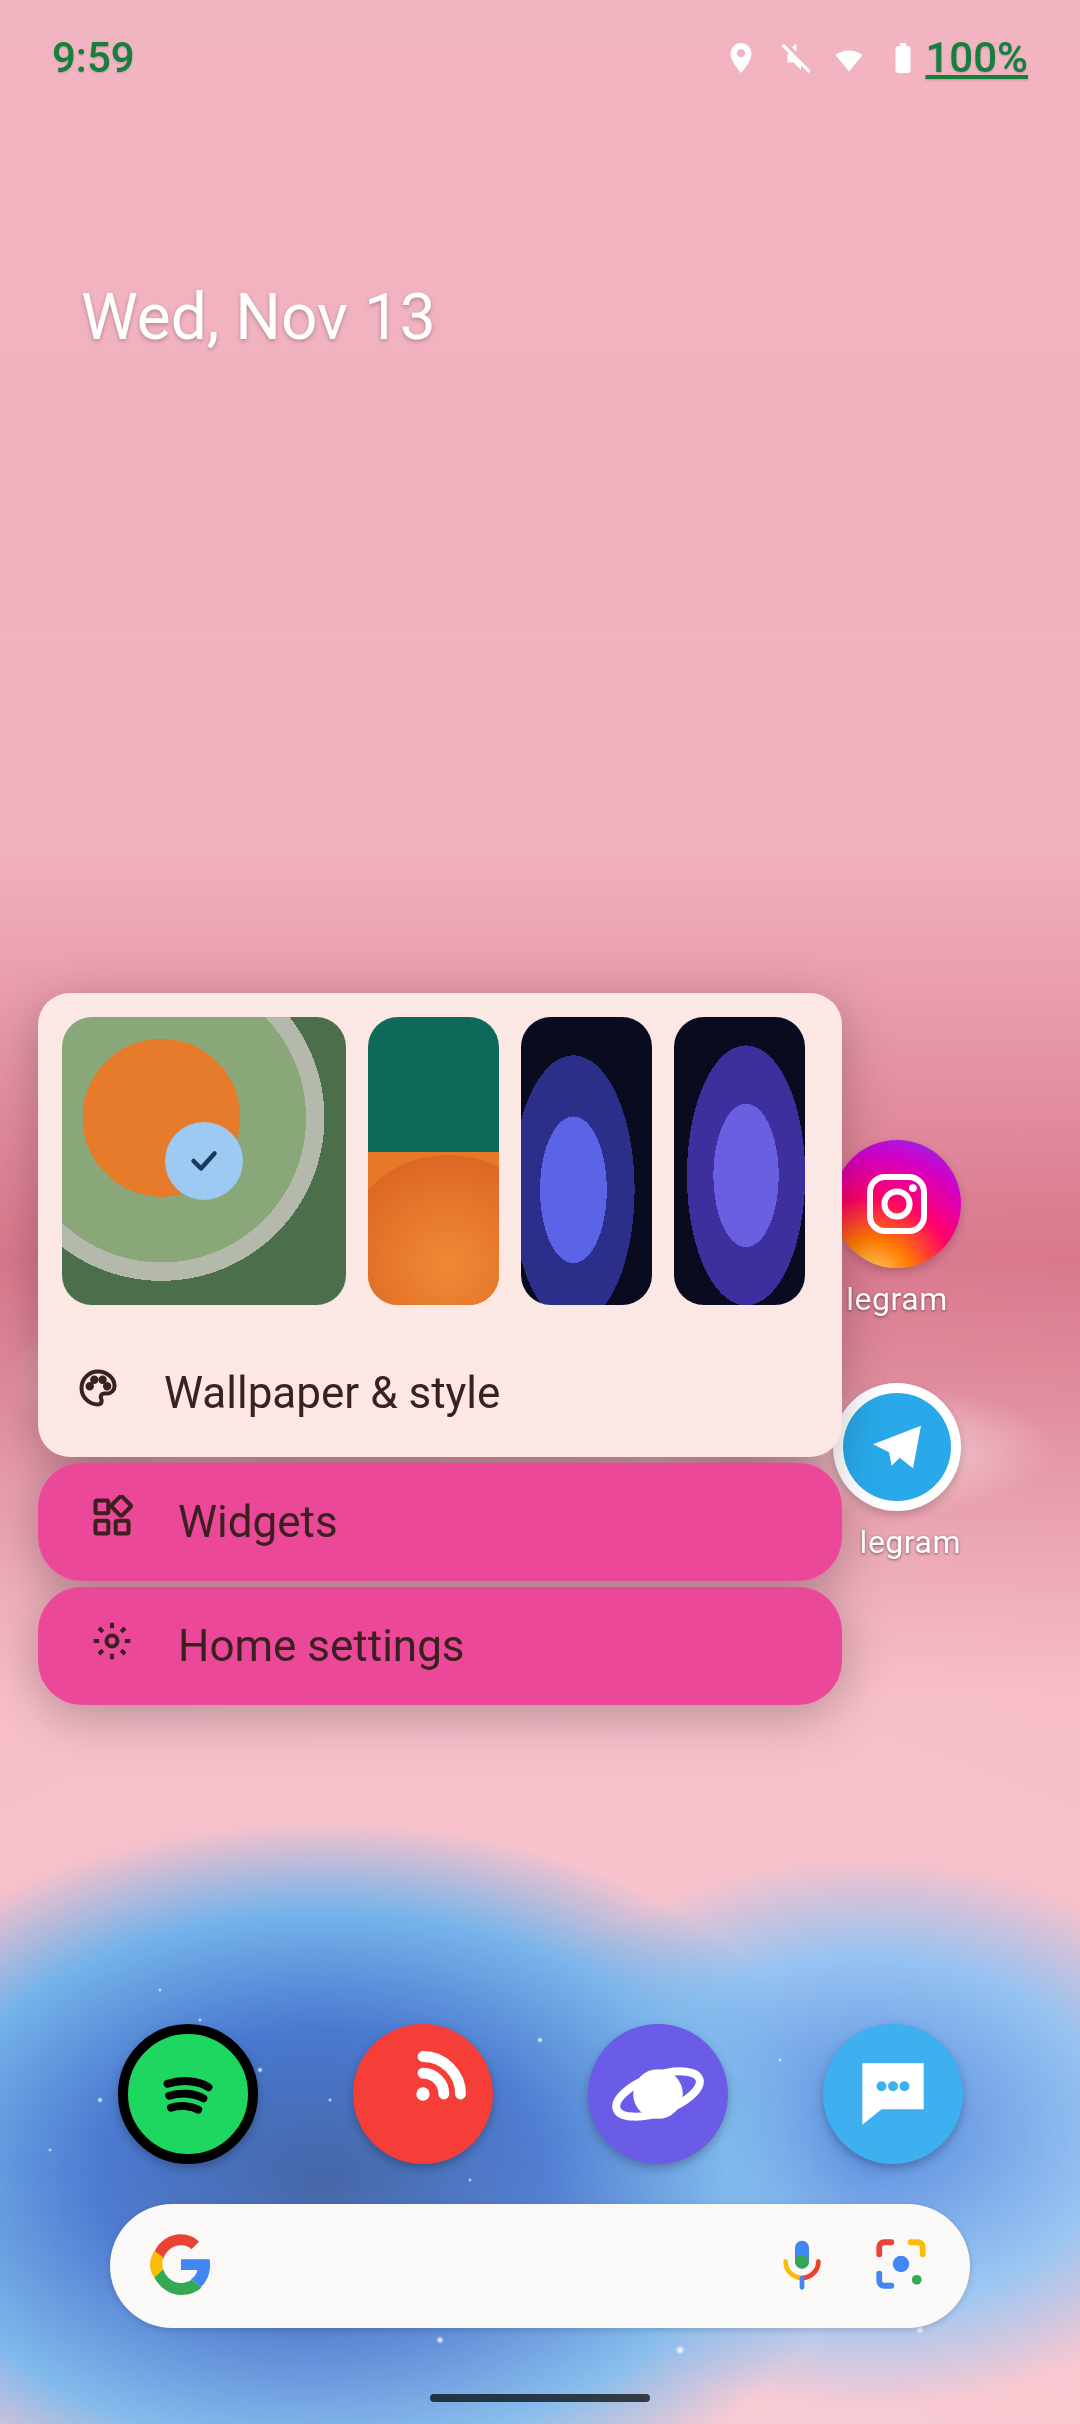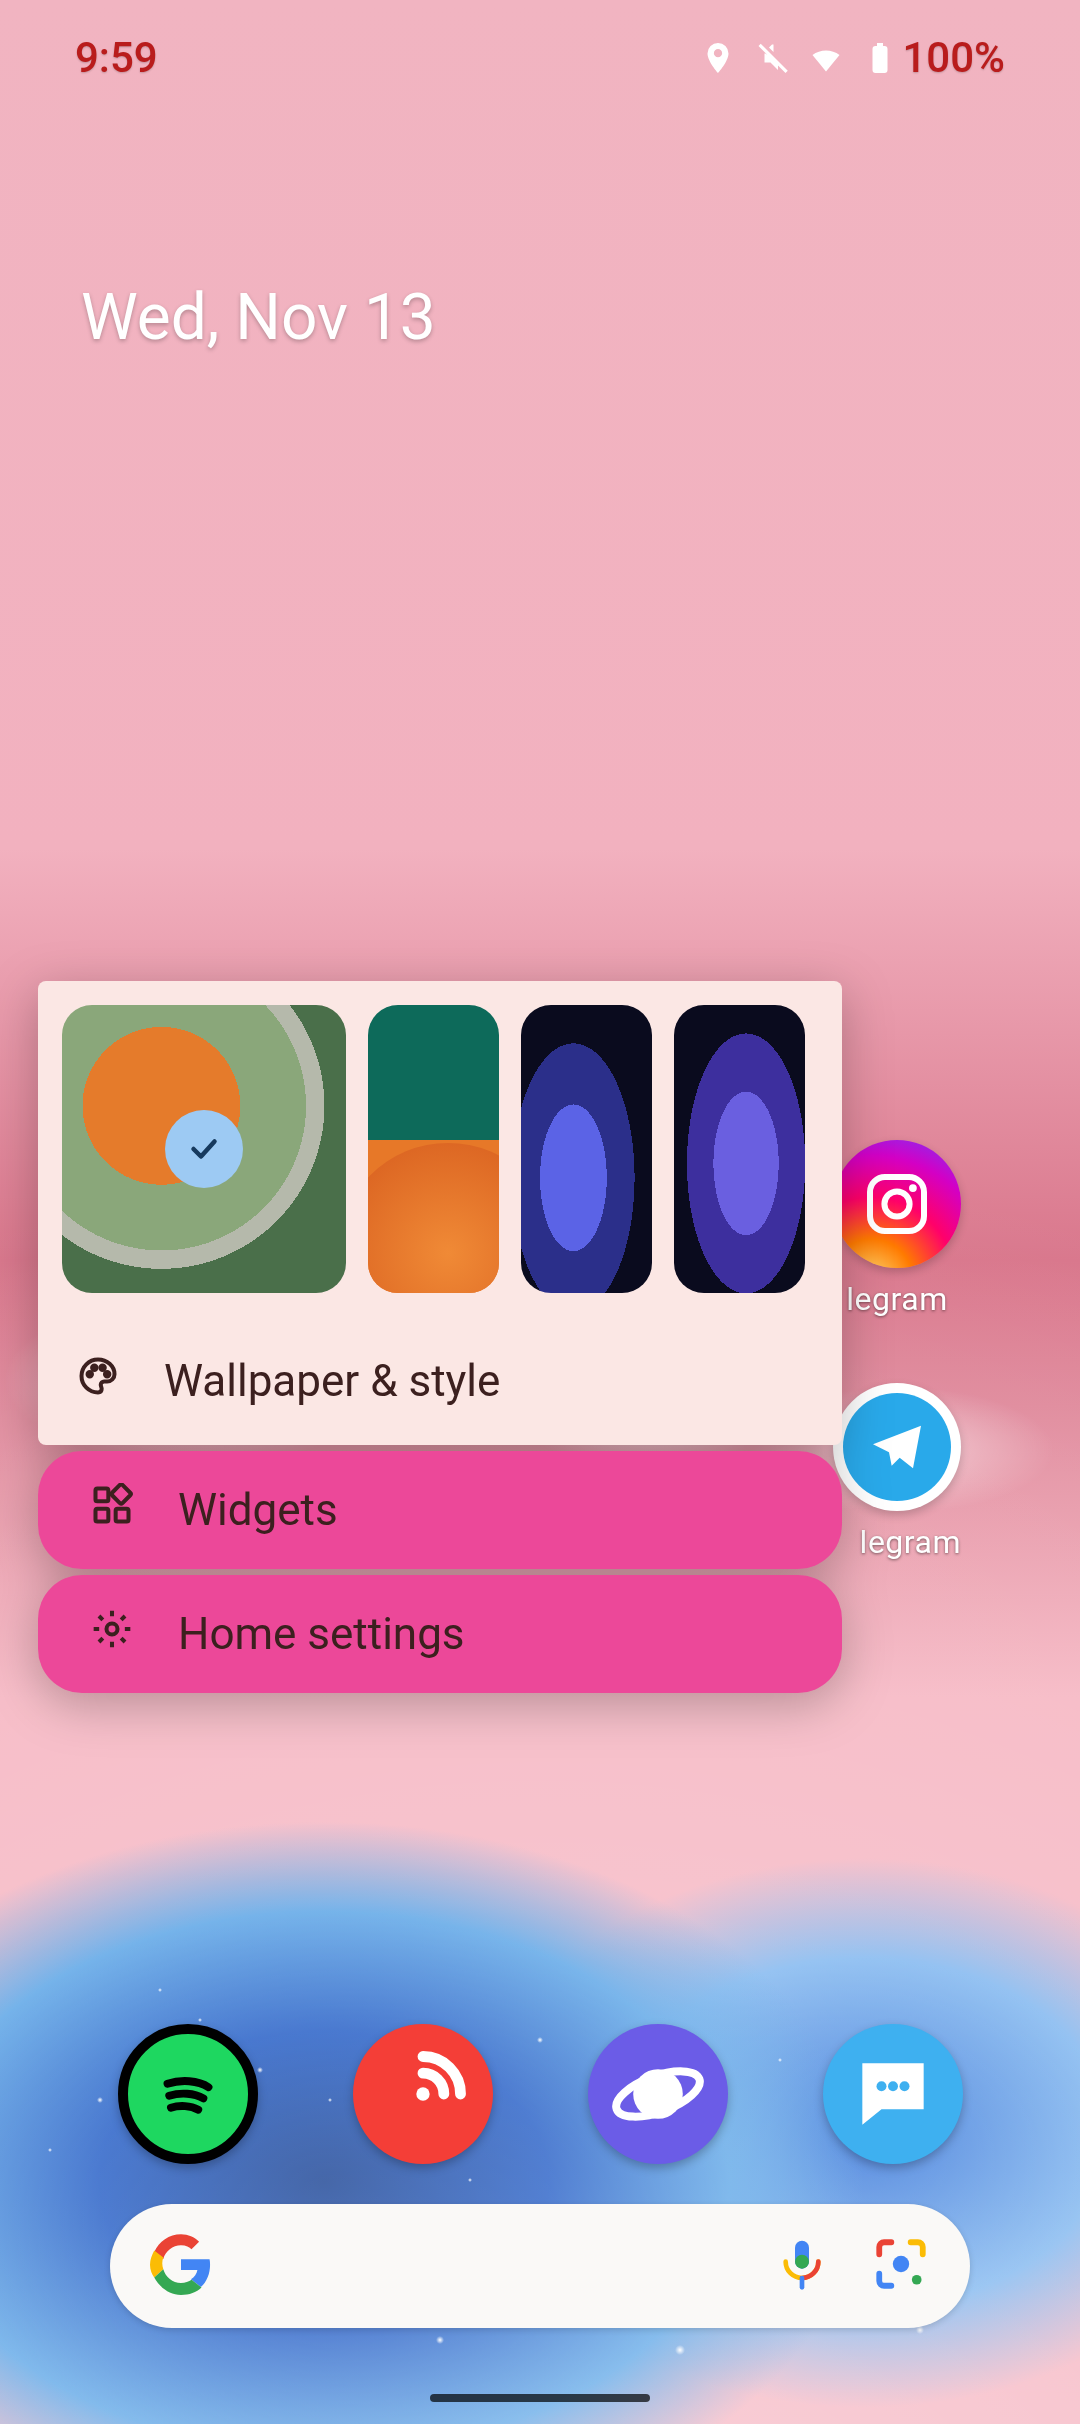--- a/index.html
+++ b/index.html
@@ -47,26 +47,26 @@
       radial-gradient(3px 3px at 560px 2310px, #fff , transparent),
       radial-gradient(5px 5px at 680px 2350px, #fff , transparent),
       radial-gradient(3px 3px at 800px 2290px, #fff , transparent),
       radial-gradient(4px 4px at 920px 2330px, #fff , transparent);
   }
 
   
   .status-bar {
     position: absolute; top: 0; left: 0; right: 0; height: 115px;
     display: flex; align-items: center; justify-content: space-between;
-    padding: 0 75px; color: #b91c1c; font-size: 42px; font-weight: 500;
+    padding: 0 52px; color: #15803d; font-size: 42px; font-weight: 500;
     text-shadow: 0 1px 2px rgba(0,0,0,.2);
   }
   .status-right { display:flex; align-items:center; gap:18px; }
   .status-right svg { width:36px; height:36px; fill:#fff; display:block; }
-  .status-right .battery-group { display:flex; align-items:center; gap:4px; }
+  .status-right .battery-group { display:flex; align-items:center; gap:4px;text-decoration:underline; }
 
   
   .date-widget {
     position: absolute; left: 81px; top: 280px;
     color: #fff; font-size: 64px; font-weight: 400;
     text-shadow: 0 2px 4px rgba(0,0,0,.25);
   }
 
   
   .home-icon { position:absolute; text-align:center; color:#fff; font-size:32px; text-shadow:0 1px 3px rgba(0,0,0,.5); }
@@ -75,21 +75,21 @@
   .instagram .circle { background: radial-gradient(circle at 30% 110%, #ffdb73 0%, #ff7a00 25%, #ff0169 50%, #d300c5 75%, #7638fa 100%); }
   .telegram .circle { background:#fff; }
   .telegram .circle .inner { width:108px; height:108px; border-radius:54px; background:#29a9ea; display:flex; align-items:center; justify-content:center; }
 
   
   .popup {
     position:absolute; left:38px; top:981px; width:804px;
     filter: drop-shadow(0 12px 24px rgba(0,0,0,.25));
   }
   .card {
-    background:#fbe7e4; border-radius:8px; padding:24px 24px 0 24px;
+    background:#fbe7e4; border-radius:32px; padding:24px 24px 0 24px;margin-top:12px;
   }
   .thumbs { display:flex; gap:22px; margin-bottom:24px; }
   .thumb { flex:0 0 auto; height:288px; border-radius:30px; background:#888; position:relative; overflow:hidden; }
   .thumb.big { width:284px; background: radial-gradient(circle at 35% 35%, #e57b2b 0 30%, #8aa77a 30% 55%, #b5b9ab 55% 62%, #4a6f4a 62% 100%); }
   .thumb.sm { width:131px; }
   .thumb.t2 { background: linear-gradient(180deg, #0d6a5a 0 47%, #e77828 47% 100%); }
   .thumb.t2::after { content:""; position:absolute; left:-30px; bottom:-70px; width:220px; height:220px; border-radius:110px; background:radial-gradient(circle,#f08a36,#d5591c);}
   .thumb.t3 { background: radial-gradient(ellipse at 40% 60%, #5b63e6 0 30%, #2b2f8a 30% 55%, #0a0b1e 55% 100%); }
   .thumb.t4 { background: radial-gradient(ellipse at 55% 55%, #6a5fe0 0 32%, #3d2f9e 32% 58%, #0a0b1e 58% 100%); }
   .thumb .check {

